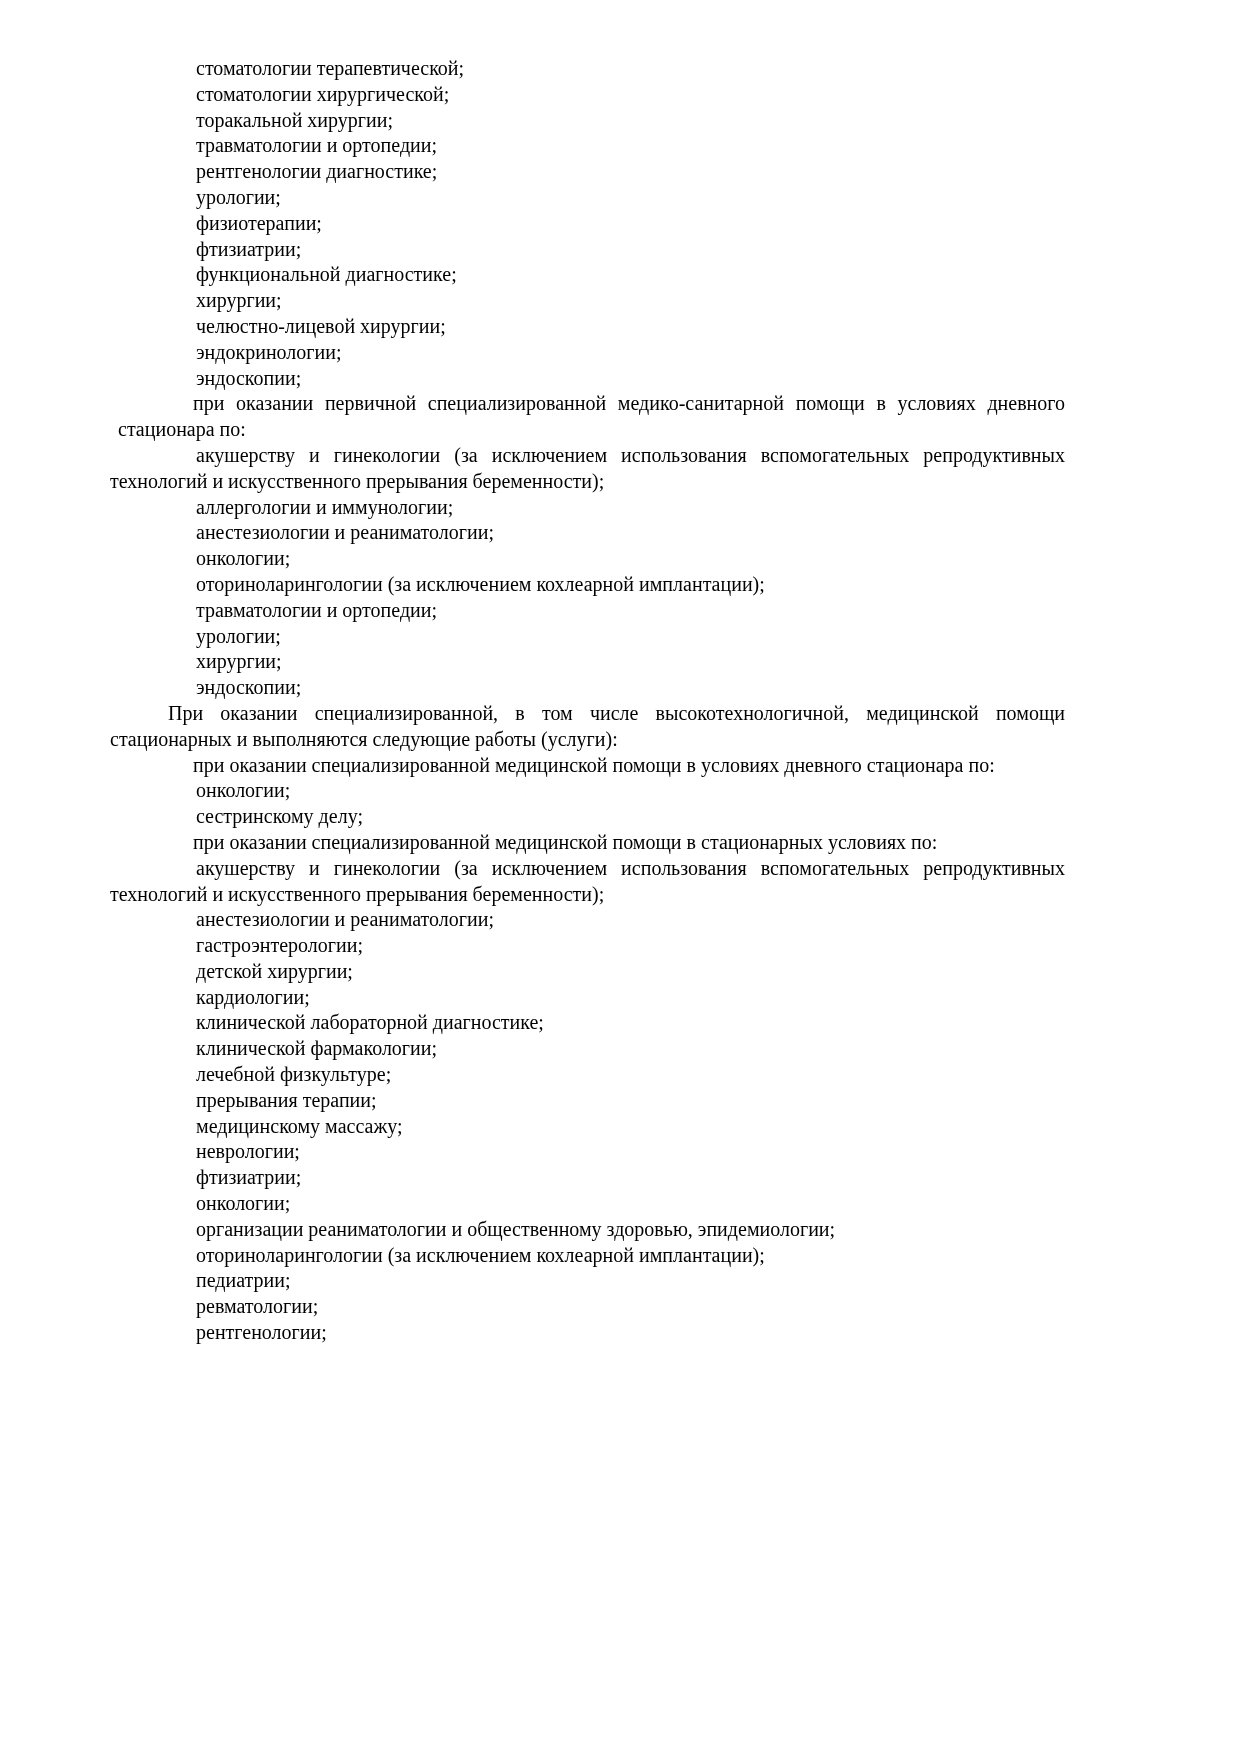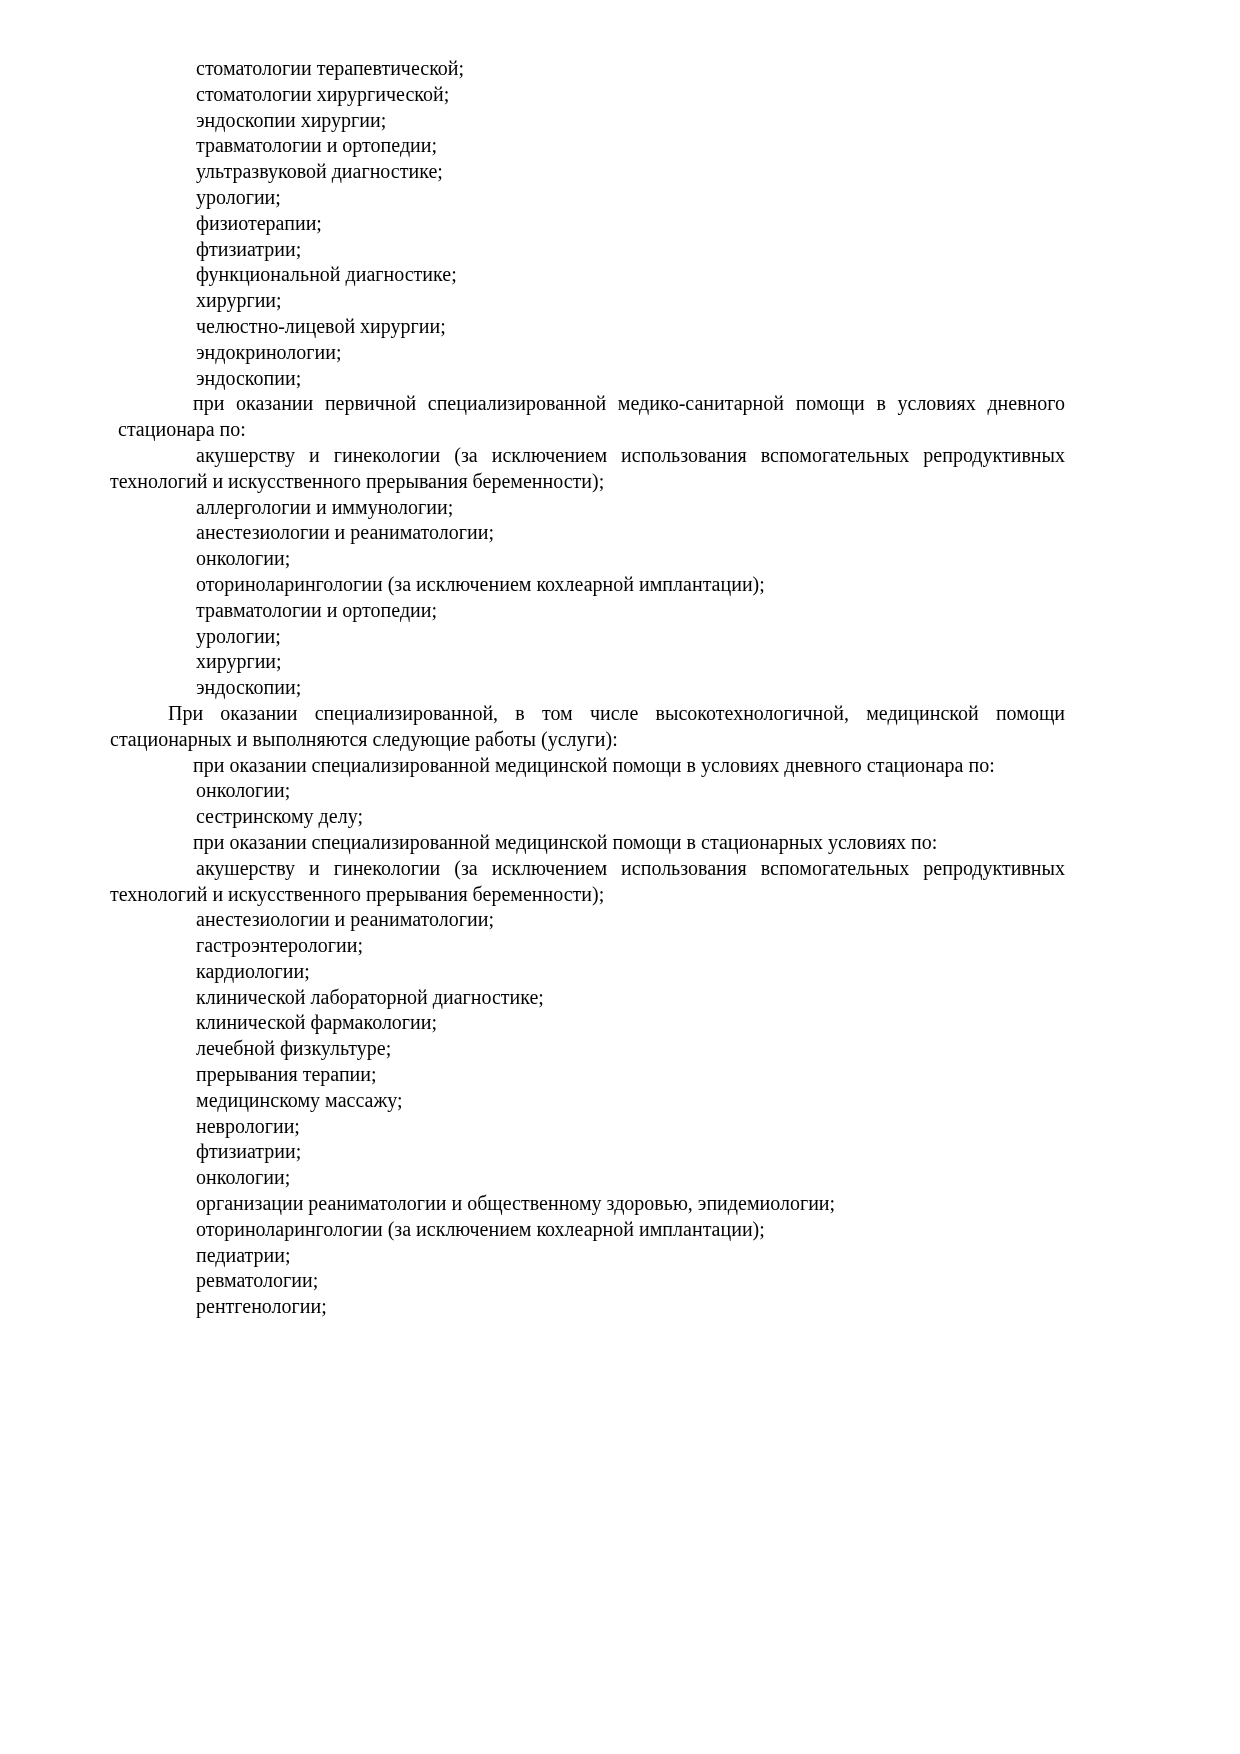--- a/index.html
+++ b/index.html
@@ -46,23 +46,23 @@
     text-align: justify;
     text-align-last: left;
   }
 </style>
 </head>
 <body>
 
 <div class="page" id="doc">
     <p class="item">стоматологии терапевтической;</p>
     <p class="item">стоматологии хирургической;</p>
-    <p class="item">эндоскопии хирургии;</p>
+    <p class="item">торакальной хирургии;</p>
     <p class="item">травматологии и ортопедии;</p>
-    <p class="item">ультразвуковой диагностике;</p>
+    <p class="item">рентгенологии диагностике;</p>
     <p class="item">урологии;</p>
     <p class="item">физиотерапии;</p>
     <p class="item">фтизиатрии;</p>
     <p class="item">функциональной диагностике;</p>
     <p class="item">хирургии;</p>
     <p class="item">челюстно-лицевой хирургии;</p>
     <p class="item">эндокринологии;</p>
     <p class="item">эндоскопии;</p>
     <p class="para-mid">при оказании первичной специализированной медико-санитарной помощи в условиях дневного стационара по:</p>
     <p class="para">акушерству и гинекологии (за исключением использования вспомогательных репродуктивных технологий и искусственного прерывания беременности);</p>
@@ -75,20 +75,21 @@
     <p class="item">хирургии;</p>
     <p class="item">эндоскопии;</p>
     <p class="para-lead">При оказании специализированной, в том числе высокотехнологичной, медицинской помощи стационарных и выполняются следующие работы (услуги):</p>
     <p class="para-mid">при оказании специализированной медицинской помощи в условиях дневного стационара по:</p>
     <p class="item">онкологии;</p>
     <p class="item">сестринскому делу;</p>
     <p class="para-mid">при оказании специализированной медицинской помощи в стационарных условиях по:</p>
     <p class="para">акушерству и гинекологии (за исключением использования вспомогательных репродуктивных технологий и искусственного прерывания беременности);</p>
     <p class="item">анестезиологии и реаниматологии;</p>
     <p class="item">гастроэнтерологии;</p>
+    <p class="item">детской хирургии;</p>
     <p class="item">кардиологии;</p>
     <p class="item">клинической лабораторной диагностике;</p>
     <p class="item">клинической фармакологии;</p>
     <p class="item">лечебной физкультуре;</p>
     <p class="item">прерывания терапии;</p>
     <p class="item">медицинскому массажу;</p>
     <p class="item">неврологии;</p>
     <p class="item">фтизиатрии;</p>
     <p class="item">онкологии;</p>
     <p class="item">организации реаниматологии и общественному здоровью, эпидемиологии;</p>

